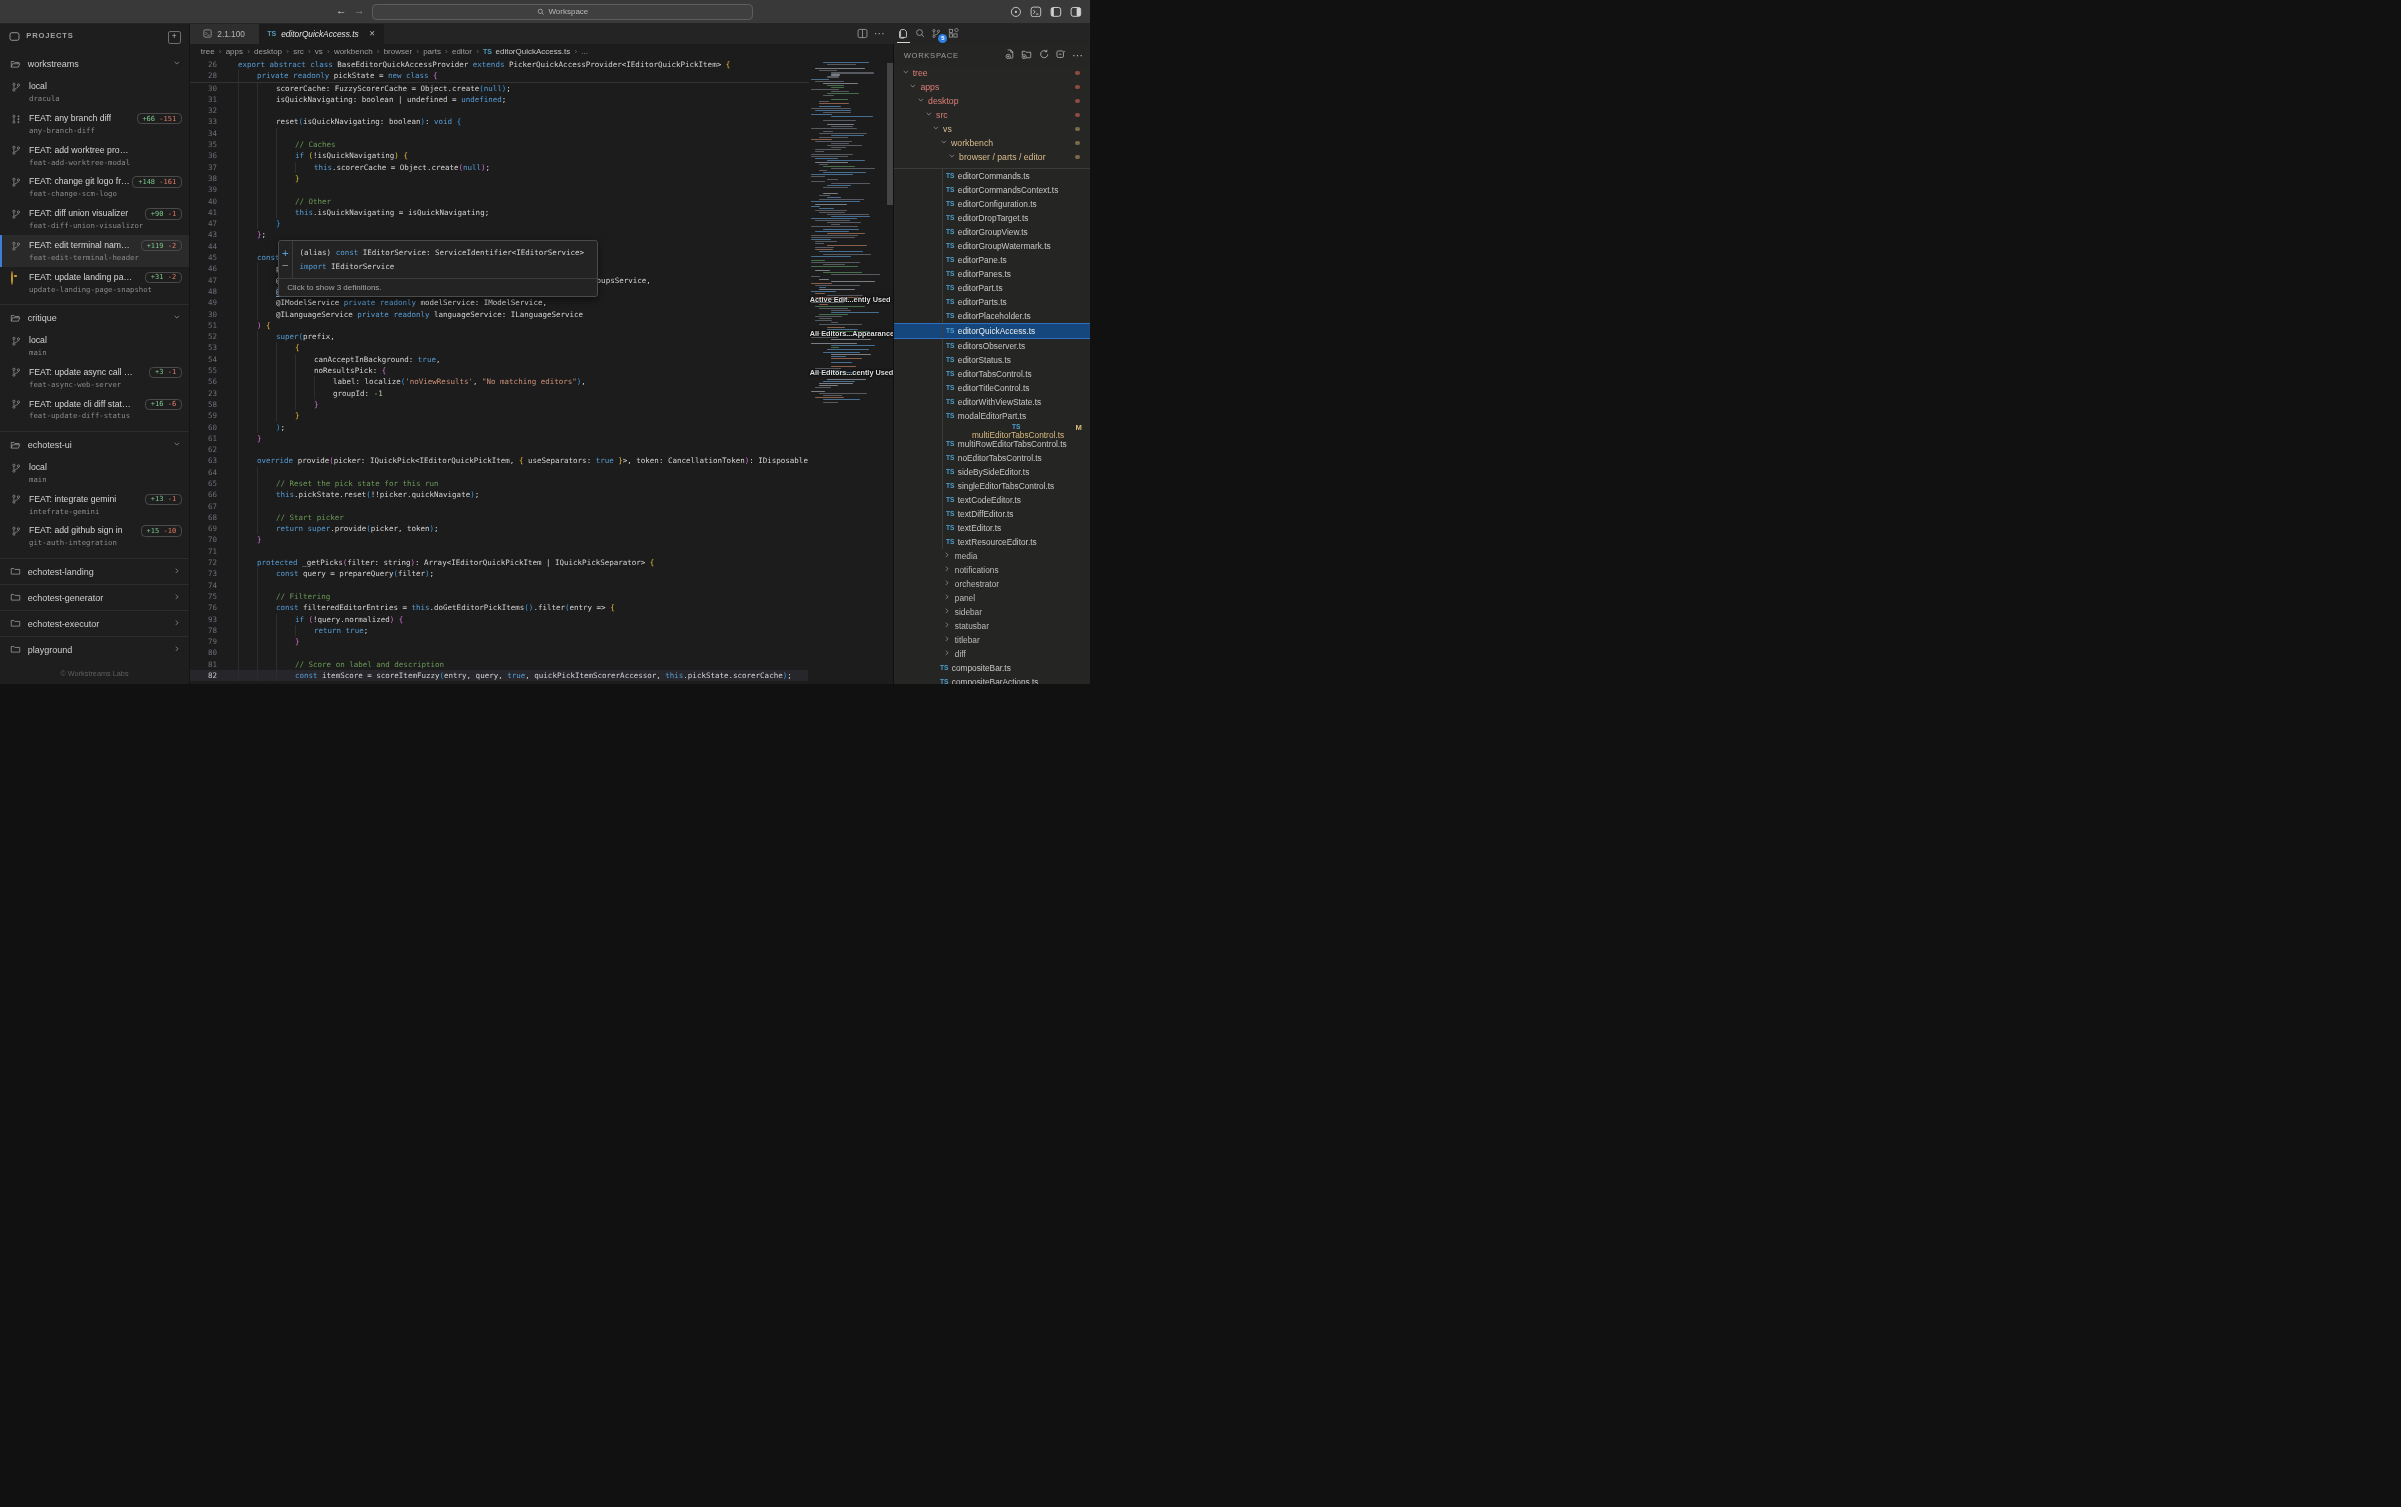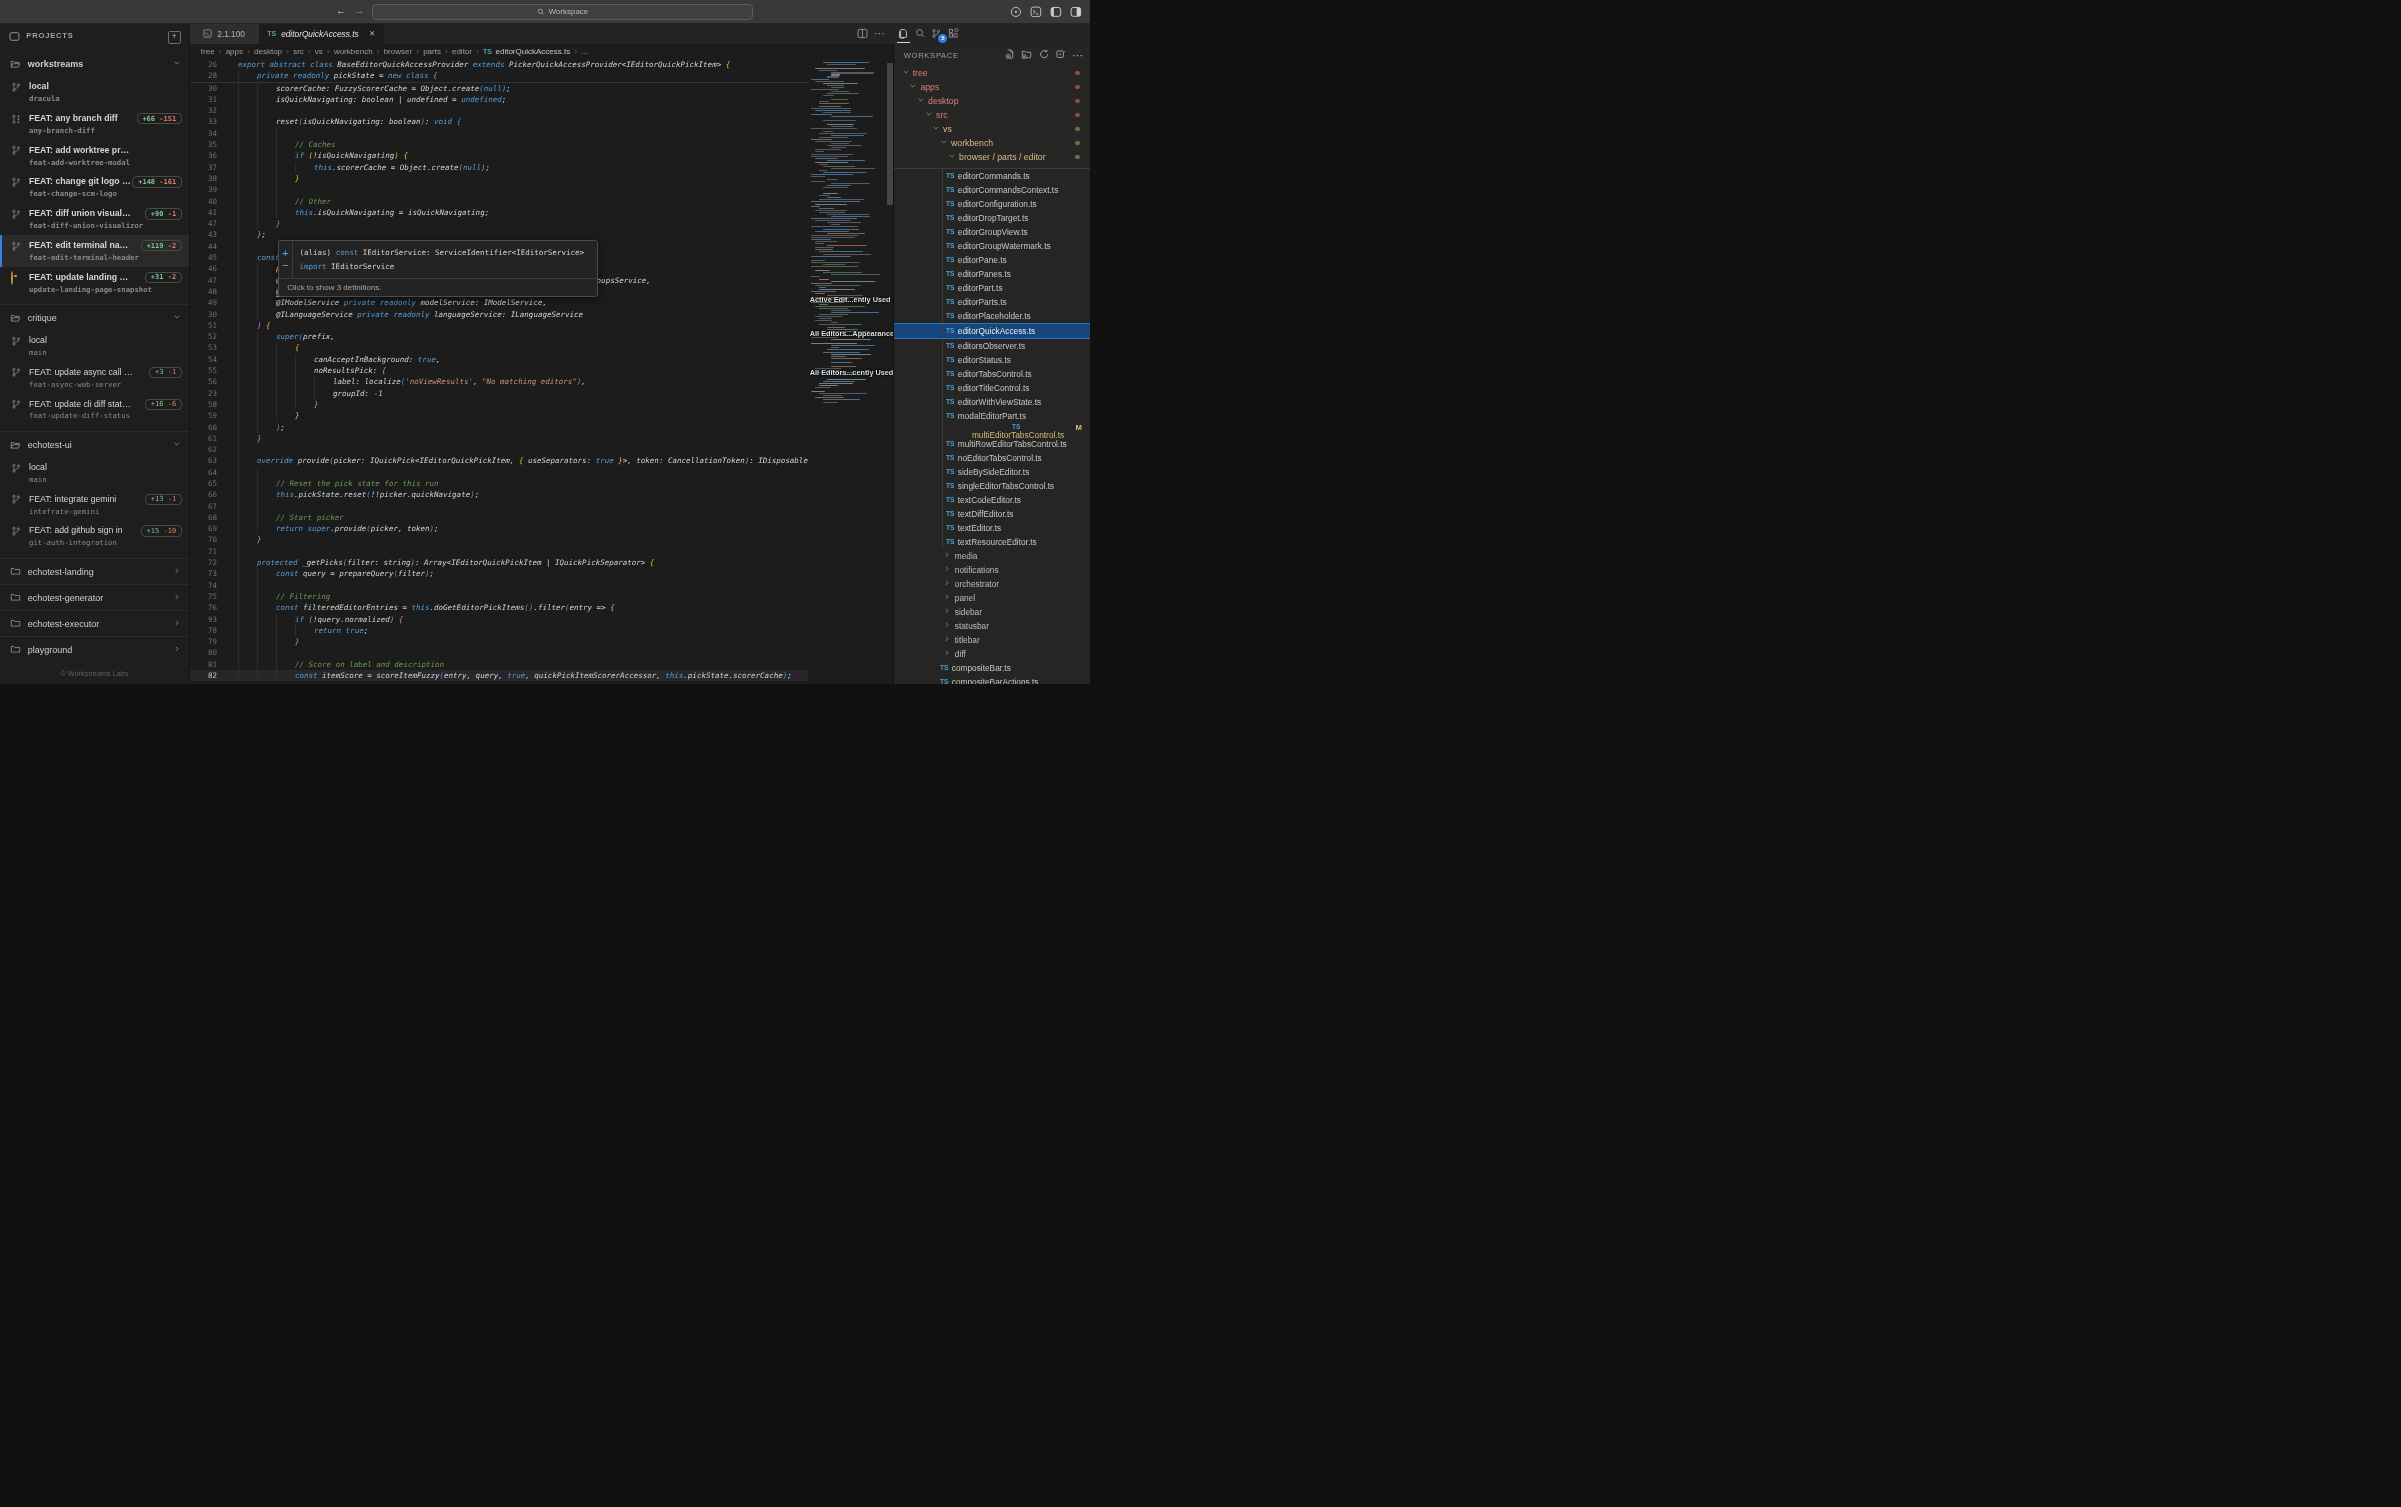--- a/index.html
+++ b/index.html
@@ -12,21 +12,21 @@
   .searchbox{position:absolute;left:372px;top:3.5px;width:379px;height:14.6px;background:#3f3f40;border:0.7px solid #5d5d5e;border-radius:4.2px;
     display:flex;align-items:center;justify-content:center;gap:4.2px;color:#b9b9b9;font-size:8px;}
   .tb-icons{position:absolute;right:8.3px;top:0;height:23px;display:flex;align-items:center;gap:8.3px;color:#c6c6c6;}
   .tb-icons svg{display:block}
   
   .sidebar{position:absolute;left:0;top:23px;bottom:0;width:189px;background:#1e1e1e;border-right:0.7px solid #141414;overflow:hidden;z-index:30;}
   .sb-head{display:flex;gap:6.3px;padding:8.3px 8.3px 7px 9px;color:#a2a2a2;}
   .sb-head .t{font-size:7.6px;font-weight:bold;letter-spacing:0.8px;flex:1;}
   .plusbtn{width:11px;height:11px;border:0.7px solid #6f6f6f;border-radius:2.1px;color:#bdbdbd;font-size:8.3px;line-height:9.7px;text-align:center;}
   .group{border-top:0.7px solid #2c2c2c;}
-  .group:first-of-type{border-top:none;font-weight:bold;}
+  .group:first-of-type{border-top:none;}
   .ghead{display:flex;align-items:center;gap:7px;padding:7.6px 8.3px 7px 9.7px;color:#cfcfcf;font-size:9px;}
   .ghead .nm{flex:1;}
   .gchev{color:#8f8f8f}
   .item{position:relative;display:flex;gap:7px;padding:4.9px 7px 4.9px 11px;align-items:flex-start;}
   .item.sel{background:#2a2a2b;}
   .item.sel:before{content:"";position:absolute;left:0;top:0;bottom:0;width:2.1px;background:#3d7edb;}
   .item .ic{margin-top:0.7px;color:#8f8f8f;flex:0 0 11px;}
   .item .tt{font-size:8.7px;color:#d6d6d6;line-height:1.25;white-space:nowrap;overflow:hidden;max-width:104px;text-overflow:ellipsis;}
   .item .br{font-family:"DejaVu Sans Mono", monospace;font-size:7.3px;color:#8a8a8a;margin-top:2.1px;white-space:nowrap;}
   .badge{position:absolute;right:7px;top:4.9px;border:0.7px solid #4a4a4a;border-radius:4.2px;padding:0.7px 4.9px;
@@ -53,21 +53,21 @@
   .crumbs .sep{color:#666;}
   .crumbs .file{color:#c9c9c9;display:flex;gap:3.5px;align-items:center;}
   
   .editor{position:absolute;left:189px;top:59px;width:705px;bottom:0;background:#1c1c1c;overflow:hidden;}
   .codepane{position:absolute;left:0;top:0;right:85px;bottom:0;overflow:hidden;}
   .cl{display:flex;height:11.3px;align-items:stretch;font-family:"DejaVu Sans Mono", monospace;font-size:7.5px;line-height:11.3px;}
   .cl.active{background:#27272b;}
   .ln{flex:0 0 28px;text-align:right;color:#6d6d78;}
   .lc{display:flex;margin-left:21px;flex:1;}
   .ind{flex:0 0 18px;border-left:0.7px solid #2d2d2d;}
-  .segs{white-space:pre;font-style:italic;}
+  .segs{white-space:pre;}
   .sticky{border-bottom:0.7px solid #333;background:#1c1c1c;position:relative;z-index:3;}
   .tok-k{color:#569cd6}.tok-p{color:#d4d4d4}.tok-c{color:#6a9955}.tok-s{color:#ce9178}.tok-n{color:#b5cea8}
   .tok-g{color:#e8ba36}.tok-m{color:#d670d6}.tok-b{color:#2f9fee}
   .tok-l{color:#bcd4ea;background:rgba(86,145,214,.22);border-bottom:0.7px solid #85aed1;}
   
   .minimap{position:absolute;right:7.6px;top:0;width:78px;bottom:0;background:#1c1c1c;}
   .mm-bar{position:absolute;height:1.4px;border-radius:0.7px;opacity:.85;}
   .mm-label{position:absolute;left:1.4px;font-size:7.3px;font-weight:bold;color:#dedede;white-space:nowrap;
     text-shadow:0 0 2.8px #000,0 0 1.4px #000;}
   .vscroll{position:absolute;right:0;top:0;width:7.6px;bottom:0;}

